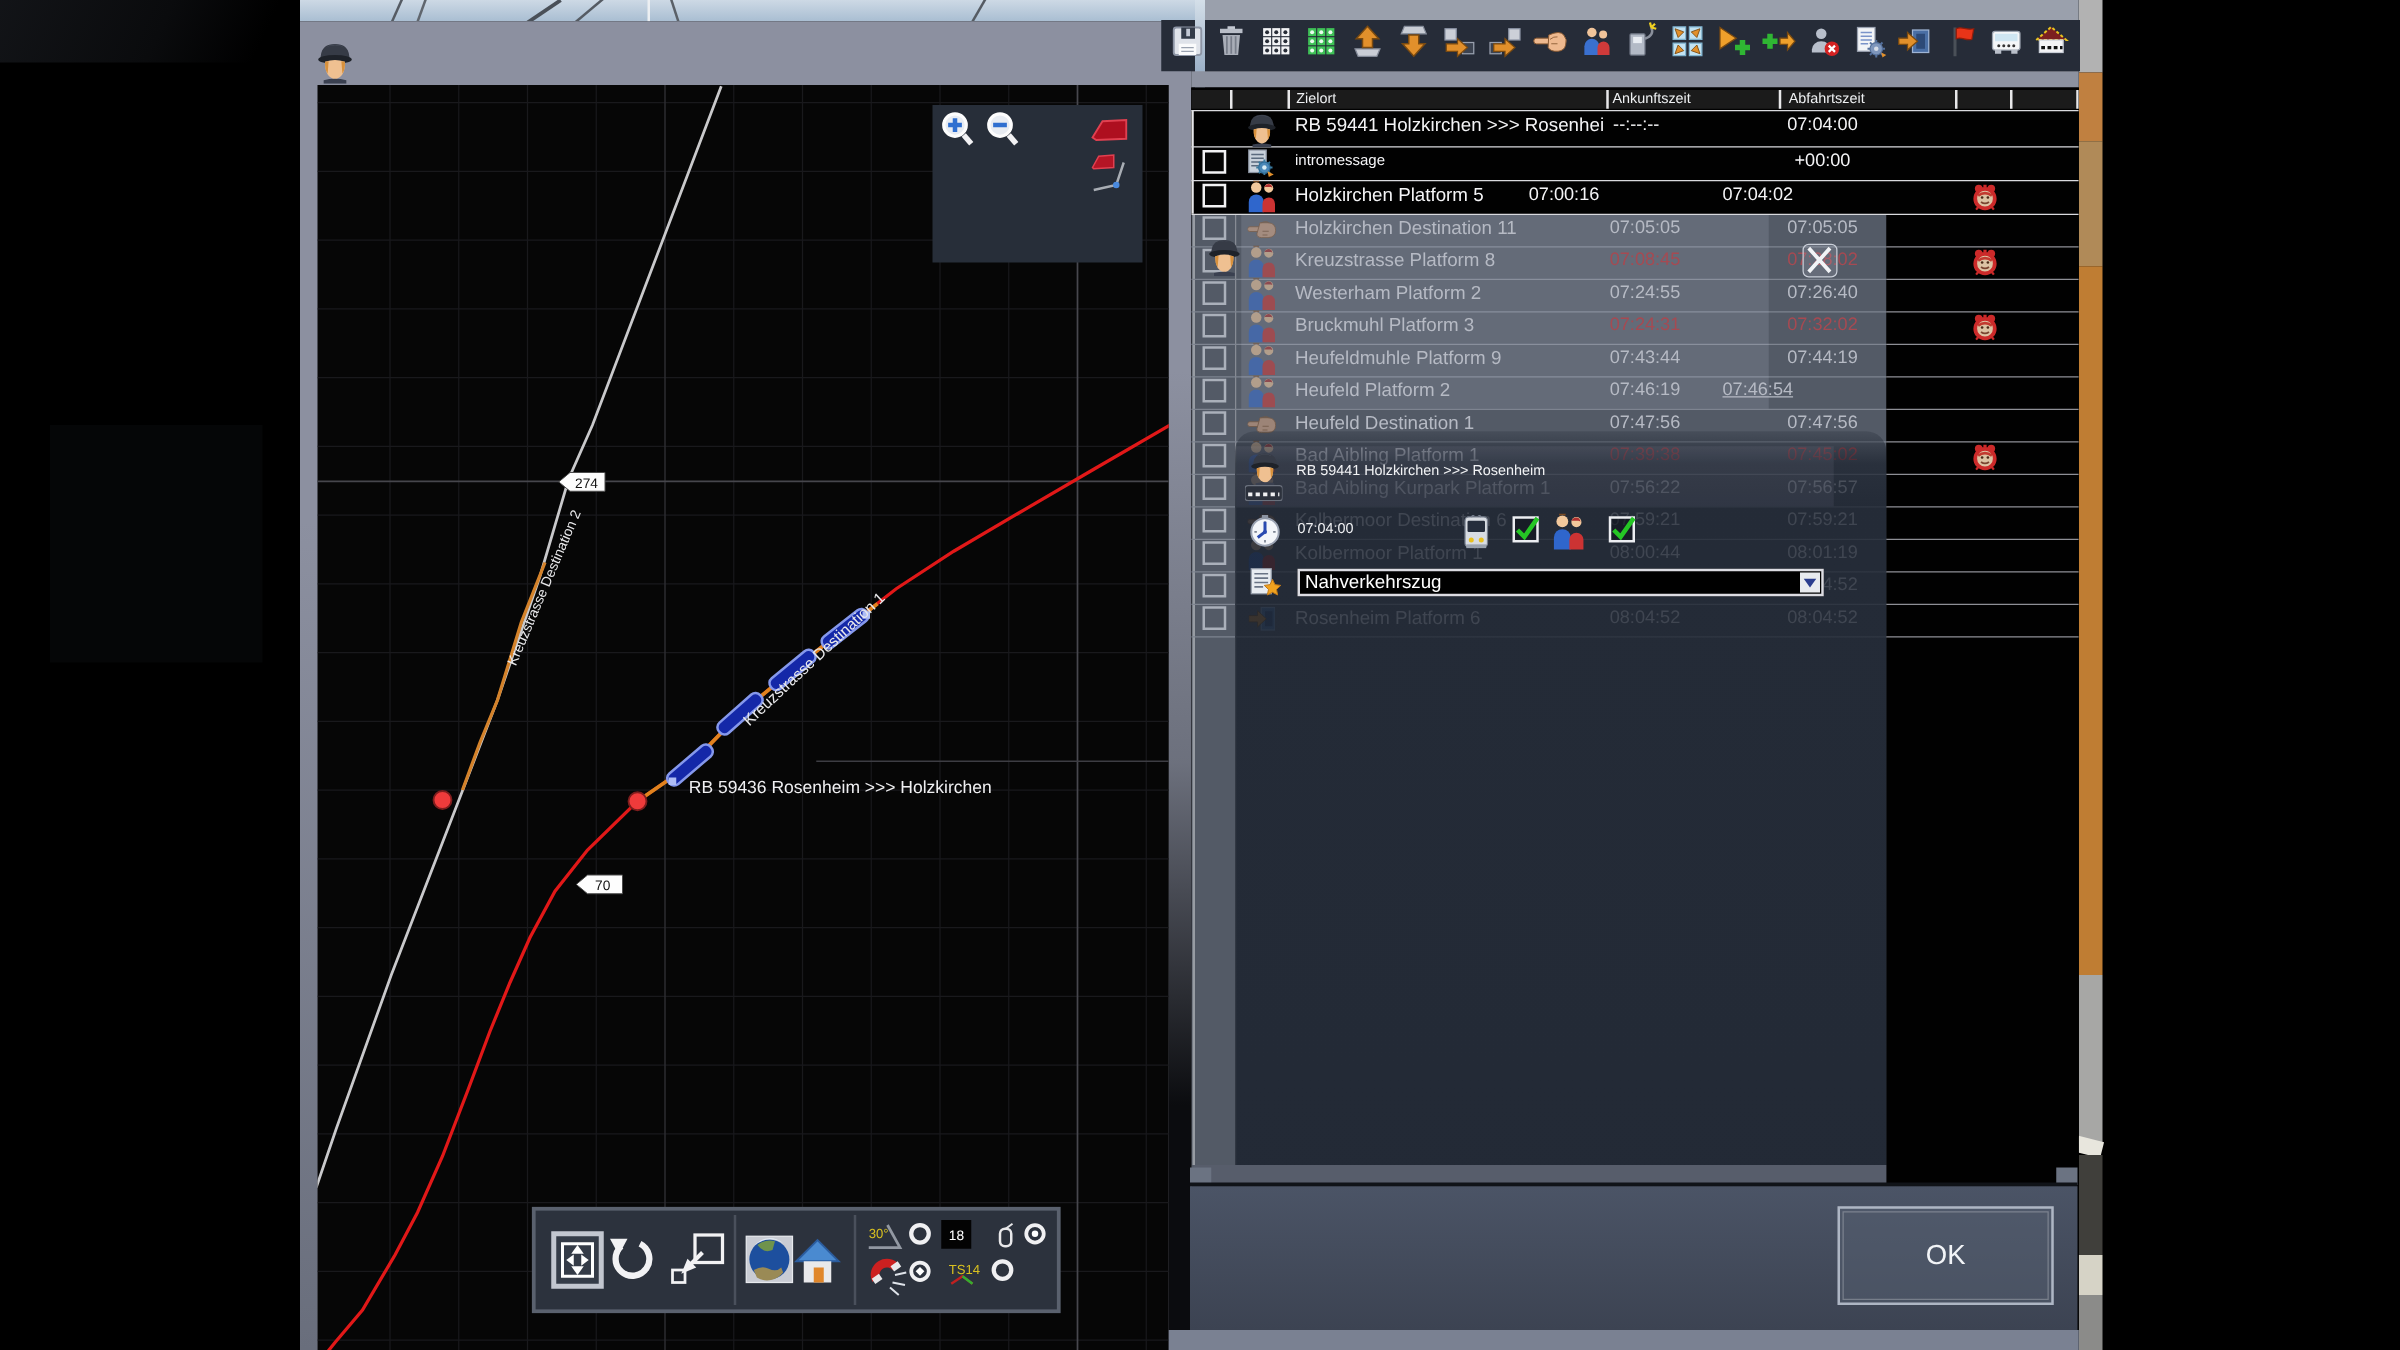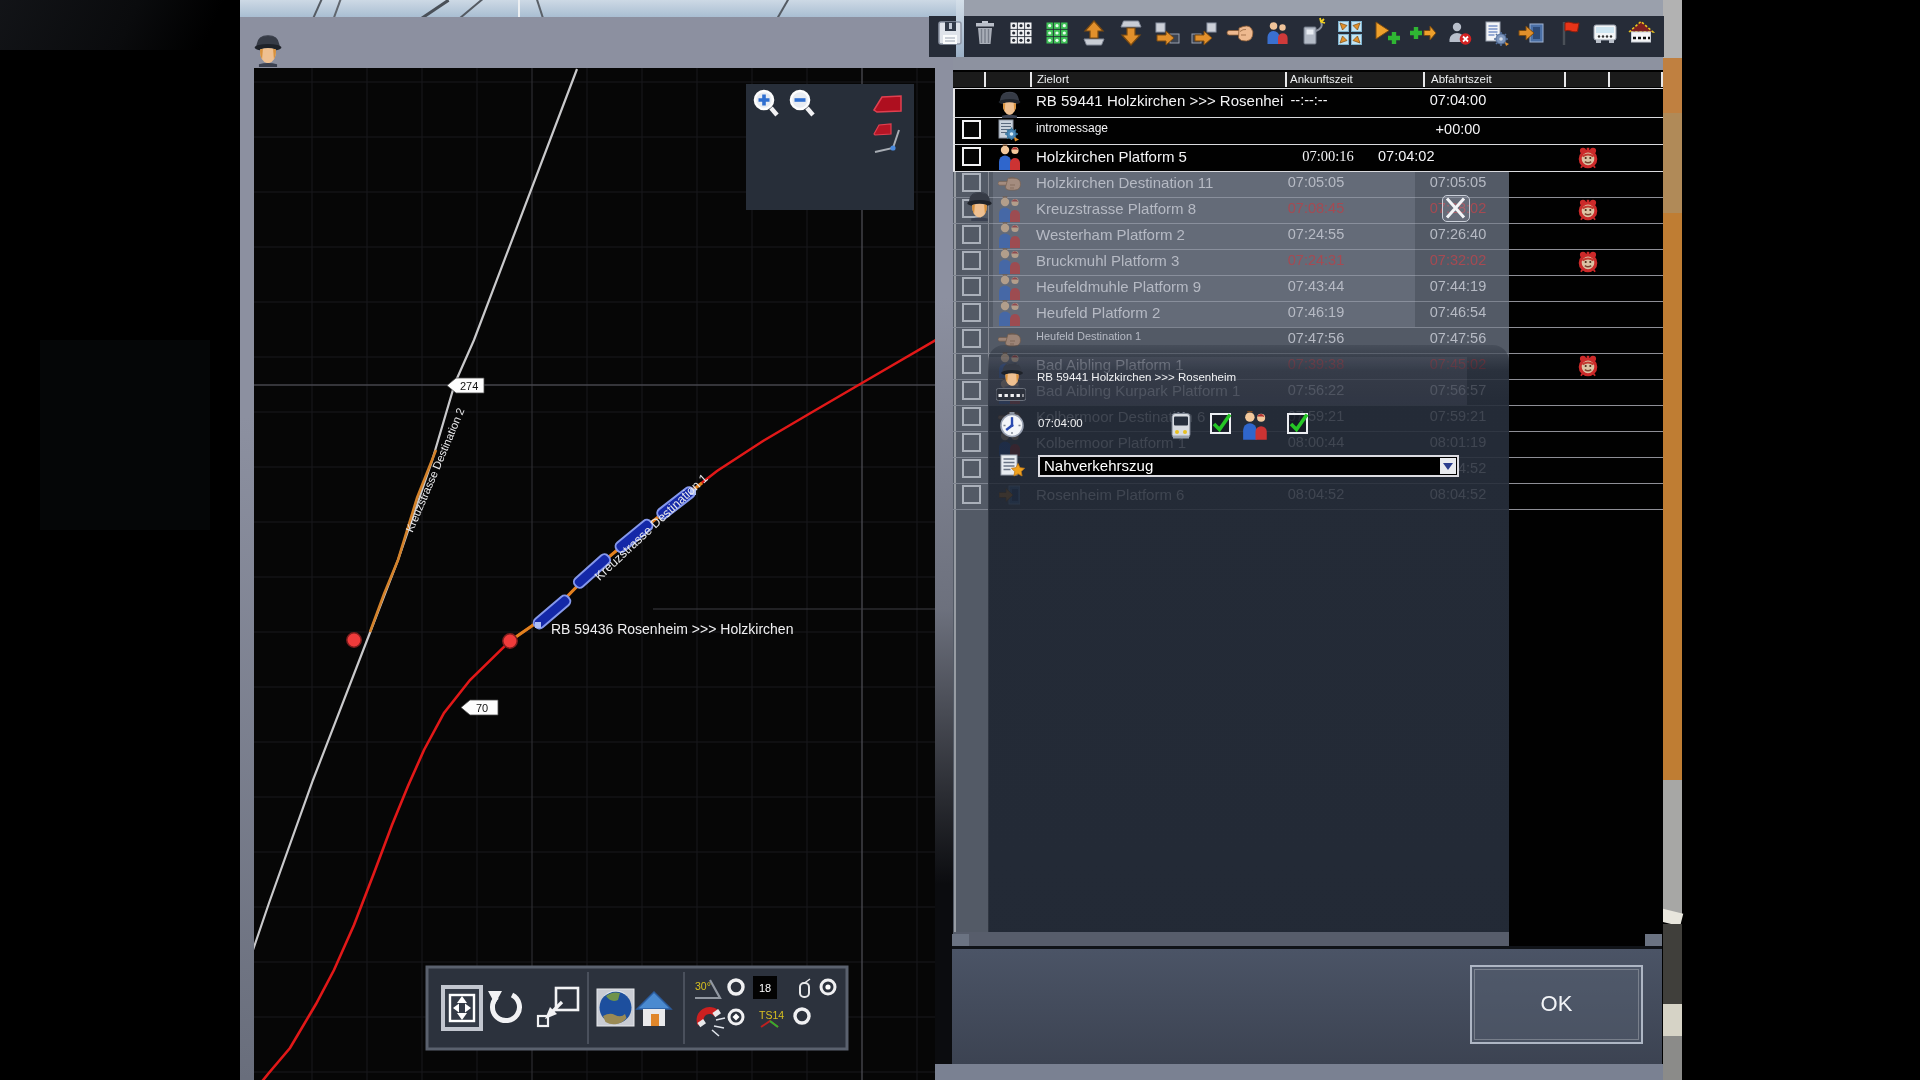--- a/index.html
+++ b/index.html
@@ -437,21 +437,21 @@
 <svg class="abs" style="left:45px;top:49px;" width="22" height="23" viewBox="0 0 22 23">
         <use href="#docgear"></use>
       </svg>
 <div class="t" style="left:83px;top:51px;font-size:12px;">intromessage</div>
 <div class="t" style="left:425px;top:51px;width:160px;text-align:center;">+00:00</div>
 <div class="cb" style="left:9px;top:77px;"></div>
 <svg class="abs" style="left:45px;top:74px;" width="22" height="26" viewBox="0 0 22 26">
         <use href="#people"></use>
       </svg>
 <div class="t" style="left:83px;top:78px;font-size:15px;">Holzkirchen Platform 5</div>
-<div class="t" style="left:295px;top:78px;width:160px;text-align:center;font-family:Liberation Serif, serif;">07:00:16</div>
+<div class="t" style="left:270px;top:78px;width:160px;text-align:left;">07:00:16</div>
 <div class="t" style="left:425px;top:78px;width:160px;text-align:left;">07:04:02</div>
 <div class="abs" style="left:0;top:102px;width:556px;height:775px;background:#535a66;">
 <div class="abs" style="left:1px;top:0;width:1.5px;height:760px;background:rgba(255,255,255,0.4);"></div>
 <div class="abs" style="left:35px;top:0;width:1px;height:760px;background:rgba(255,255,255,0.3);"></div>
 <div class="abs" style="left:0;top:25px;width:556px;height:1px;background:#7e8490;"></div>
 <div class="abs" style="left:0;top:51px;width:556px;height:1px;background:#7e8490;"></div>
 <div class="abs" style="left:0;top:77px;width:556px;height:1px;background:#7e8490;"></div>
 <div class="abs" style="left:0;top:103px;width:556px;height:1px;background:#7e8490;"></div>
 <div class="abs" style="left:0;top:129px;width:556px;height:1px;background:#7e8490;"></div>
 <div class="abs" style="left:0;top:155px;width:556px;height:1px;background:#7e8490;"></div>
@@ -499,26 +499,26 @@
         </svg>
 <div class="tf" style="left:83px;top:208px;font-size:15px;">Heufeldmuhle Platform 9</div>
 <div class="tf" style="left:283px;top:208px;width:160px;text-align:center;">07:43:44</div>
 <div class="tf" style="left:425px;top:208px;width:160px;text-align:center;">07:44:19</div>
 <div class="cbf" style="left:9px;top:233px;"></div>
 <svg class="abs" style="left:45px;top:230px;opacity:0.55;" width="22" height="26" viewBox="0 0 22 26">
           <use href="#people"></use>
         </svg>
 <div class="tf" style="left:83px;top:234px;font-size:15px;">Heufeld Platform 2</div>
 <div class="tf" style="left:283px;top:234px;width:160px;text-align:center;">07:46:19</div>
-<div class="tf" style="left:425px;top:234px;width:160px;text-align:center;">07:46:54</div>
+<div class="tf" style="left:425px;top:234px;width:160px;text-align:left;text-decoration:underline;">07:46:54</div>
 <div class="cbf" style="left:9px;top:259px;"></div>
 <svg class="abs" style="left:45px;top:262px;opacity:0.55;" width="23" height="15" viewBox="0 0 23 15">
           <use href="#hand"></use>
         </svg>
-<div class="tf" style="left:83px;top:260px;font-size:11px;">Heufeld Destination 1</div>
+<div class="tf" style="left:83px;top:260px;font-size:15px;">Heufeld Destination 1</div>
 <div class="tf" style="left:283px;top:260px;width:160px;text-align:center;">07:47:56</div>
 <div class="tf" style="left:425px;top:260px;width:160px;text-align:center;">07:47:56</div>
 <div class="cbf" style="left:9px;top:285px;"></div>
 <svg class="abs" style="left:45px;top:282px;opacity:0.55;" width="22" height="26" viewBox="0 0 22 26">
           <use href="#people"></use>
         </svg>
 <div class="tf" style="left:83px;top:286px;font-size:15px;">Bad Aibling Platform 1</div>
 <div class="tf redt" style="left:283px;top:286px;width:160px;text-align:center;">07:39:38</div>
 <div class="tf redt" style="left:425px;top:286px;width:160px;text-align:center;">07:45:02</div>
 <div class="cbf" style="left:9px;top:311px;"></div>

